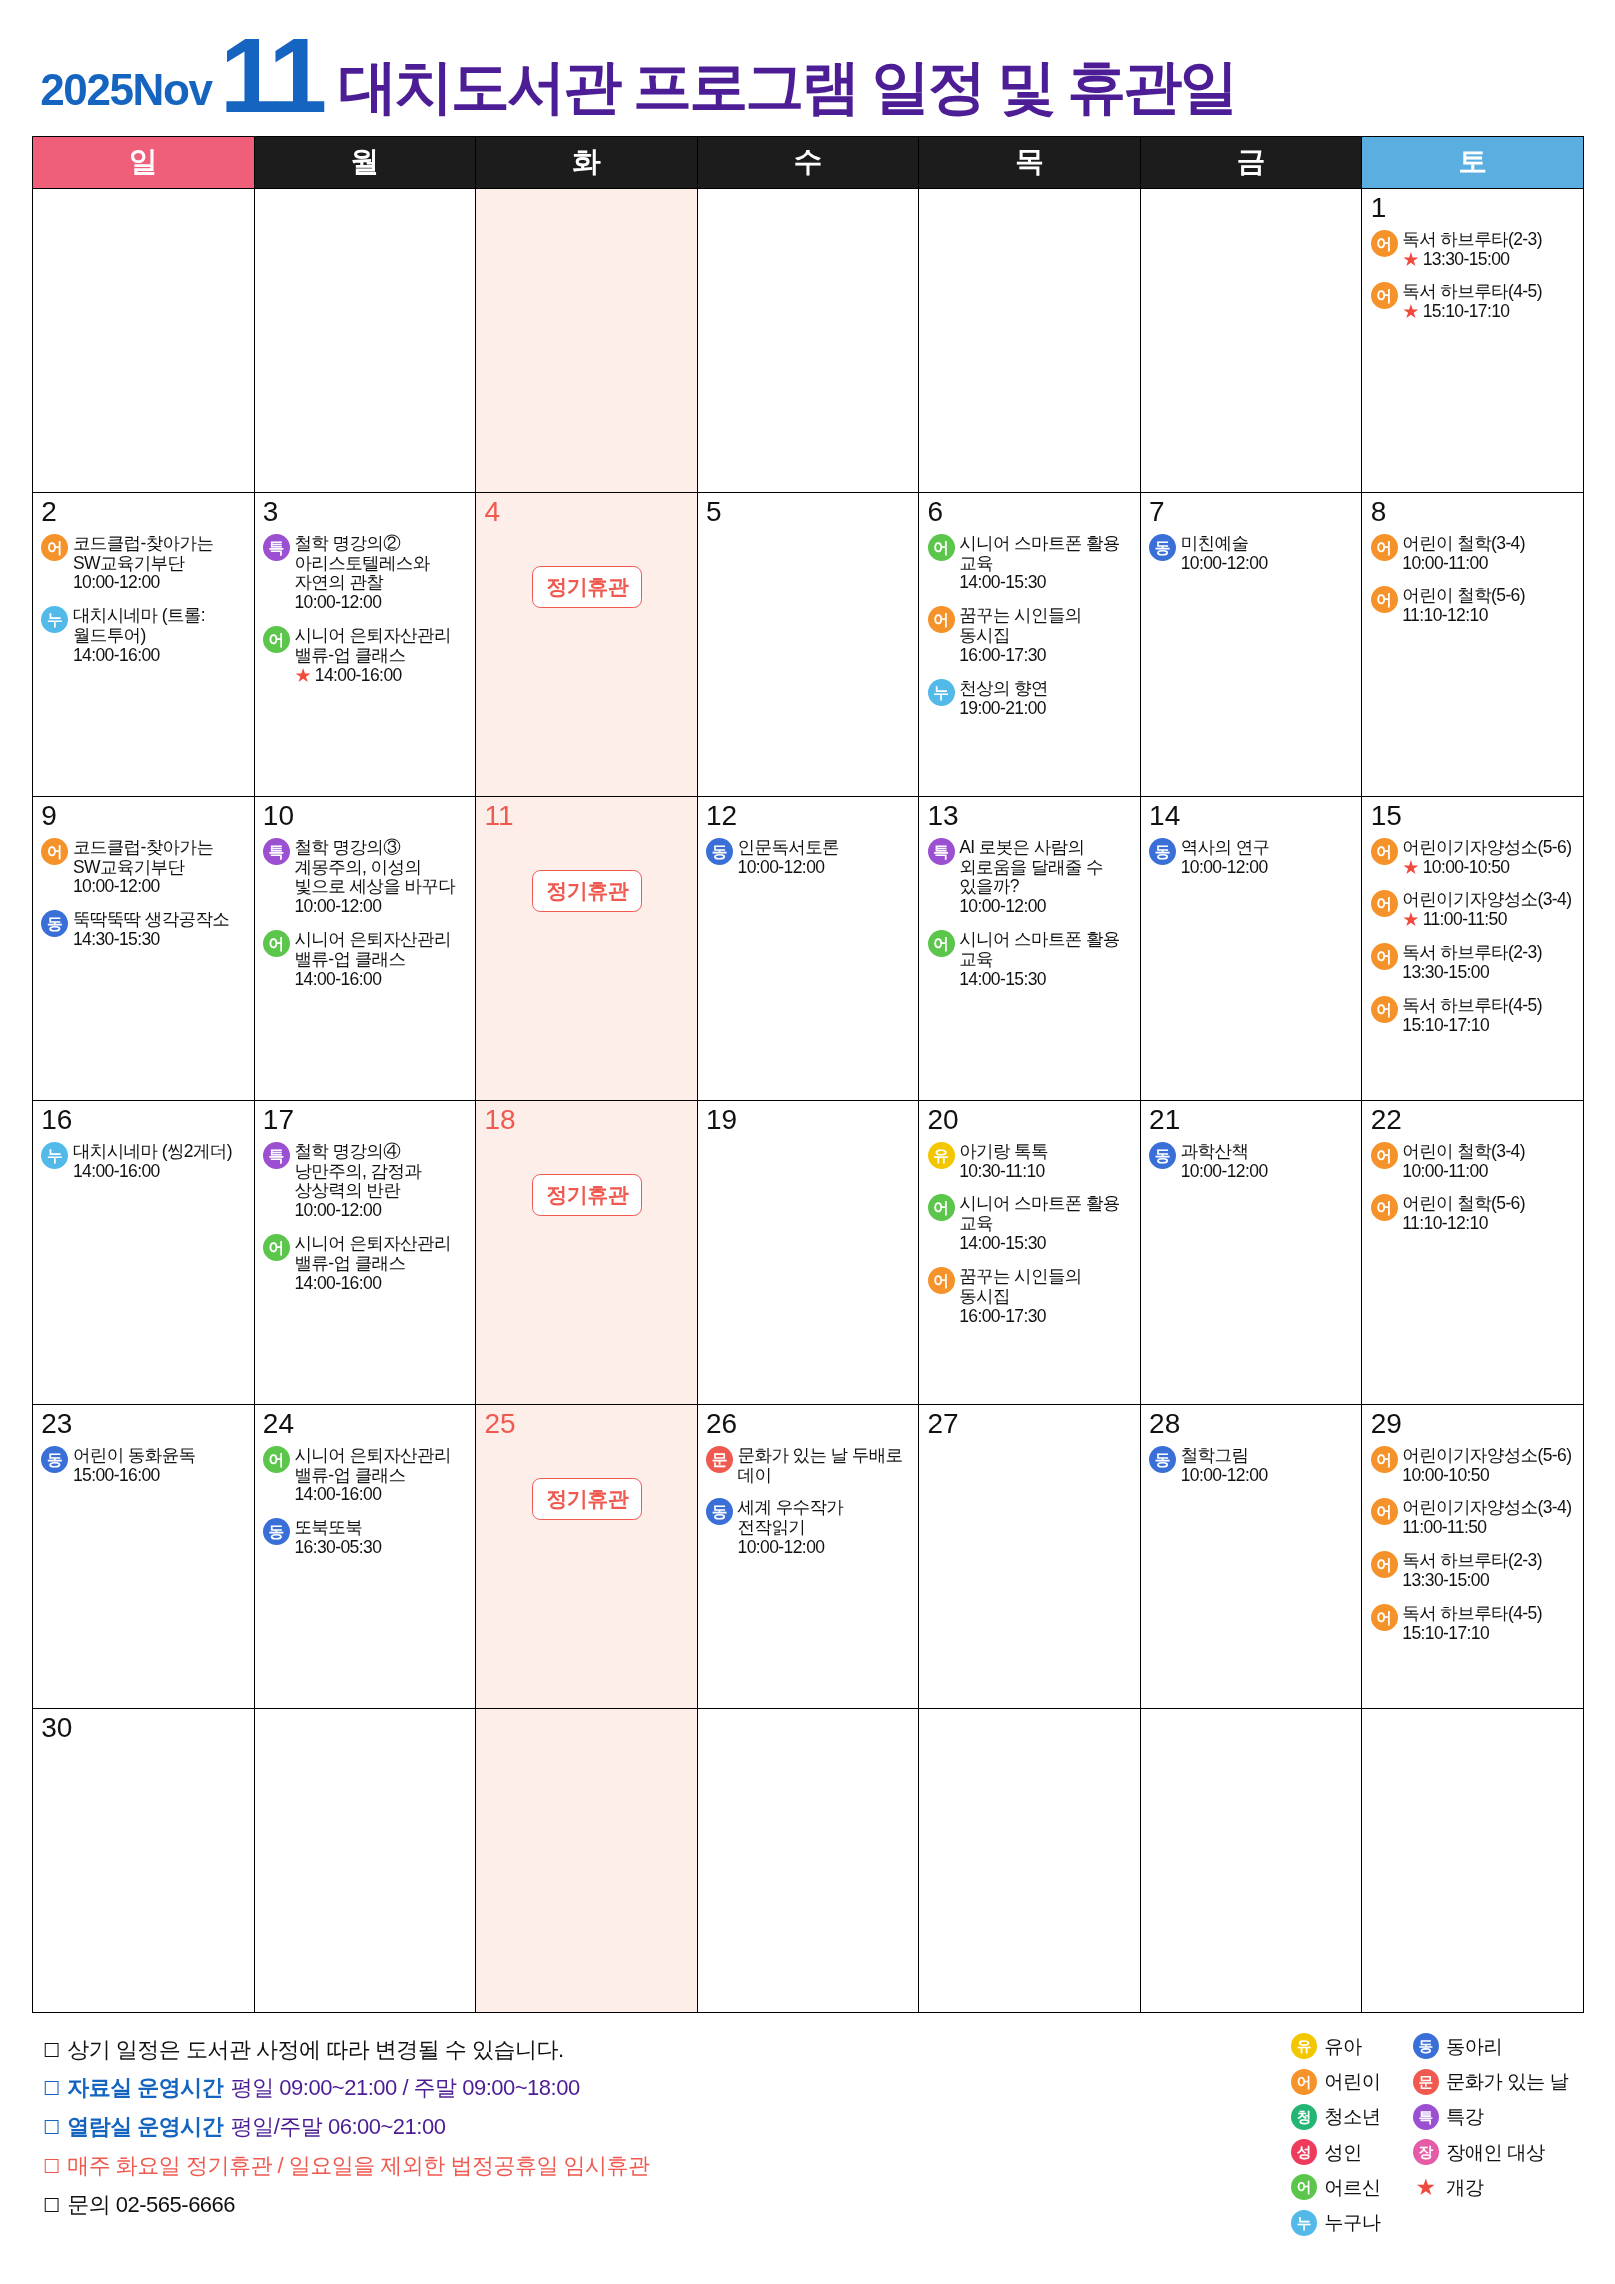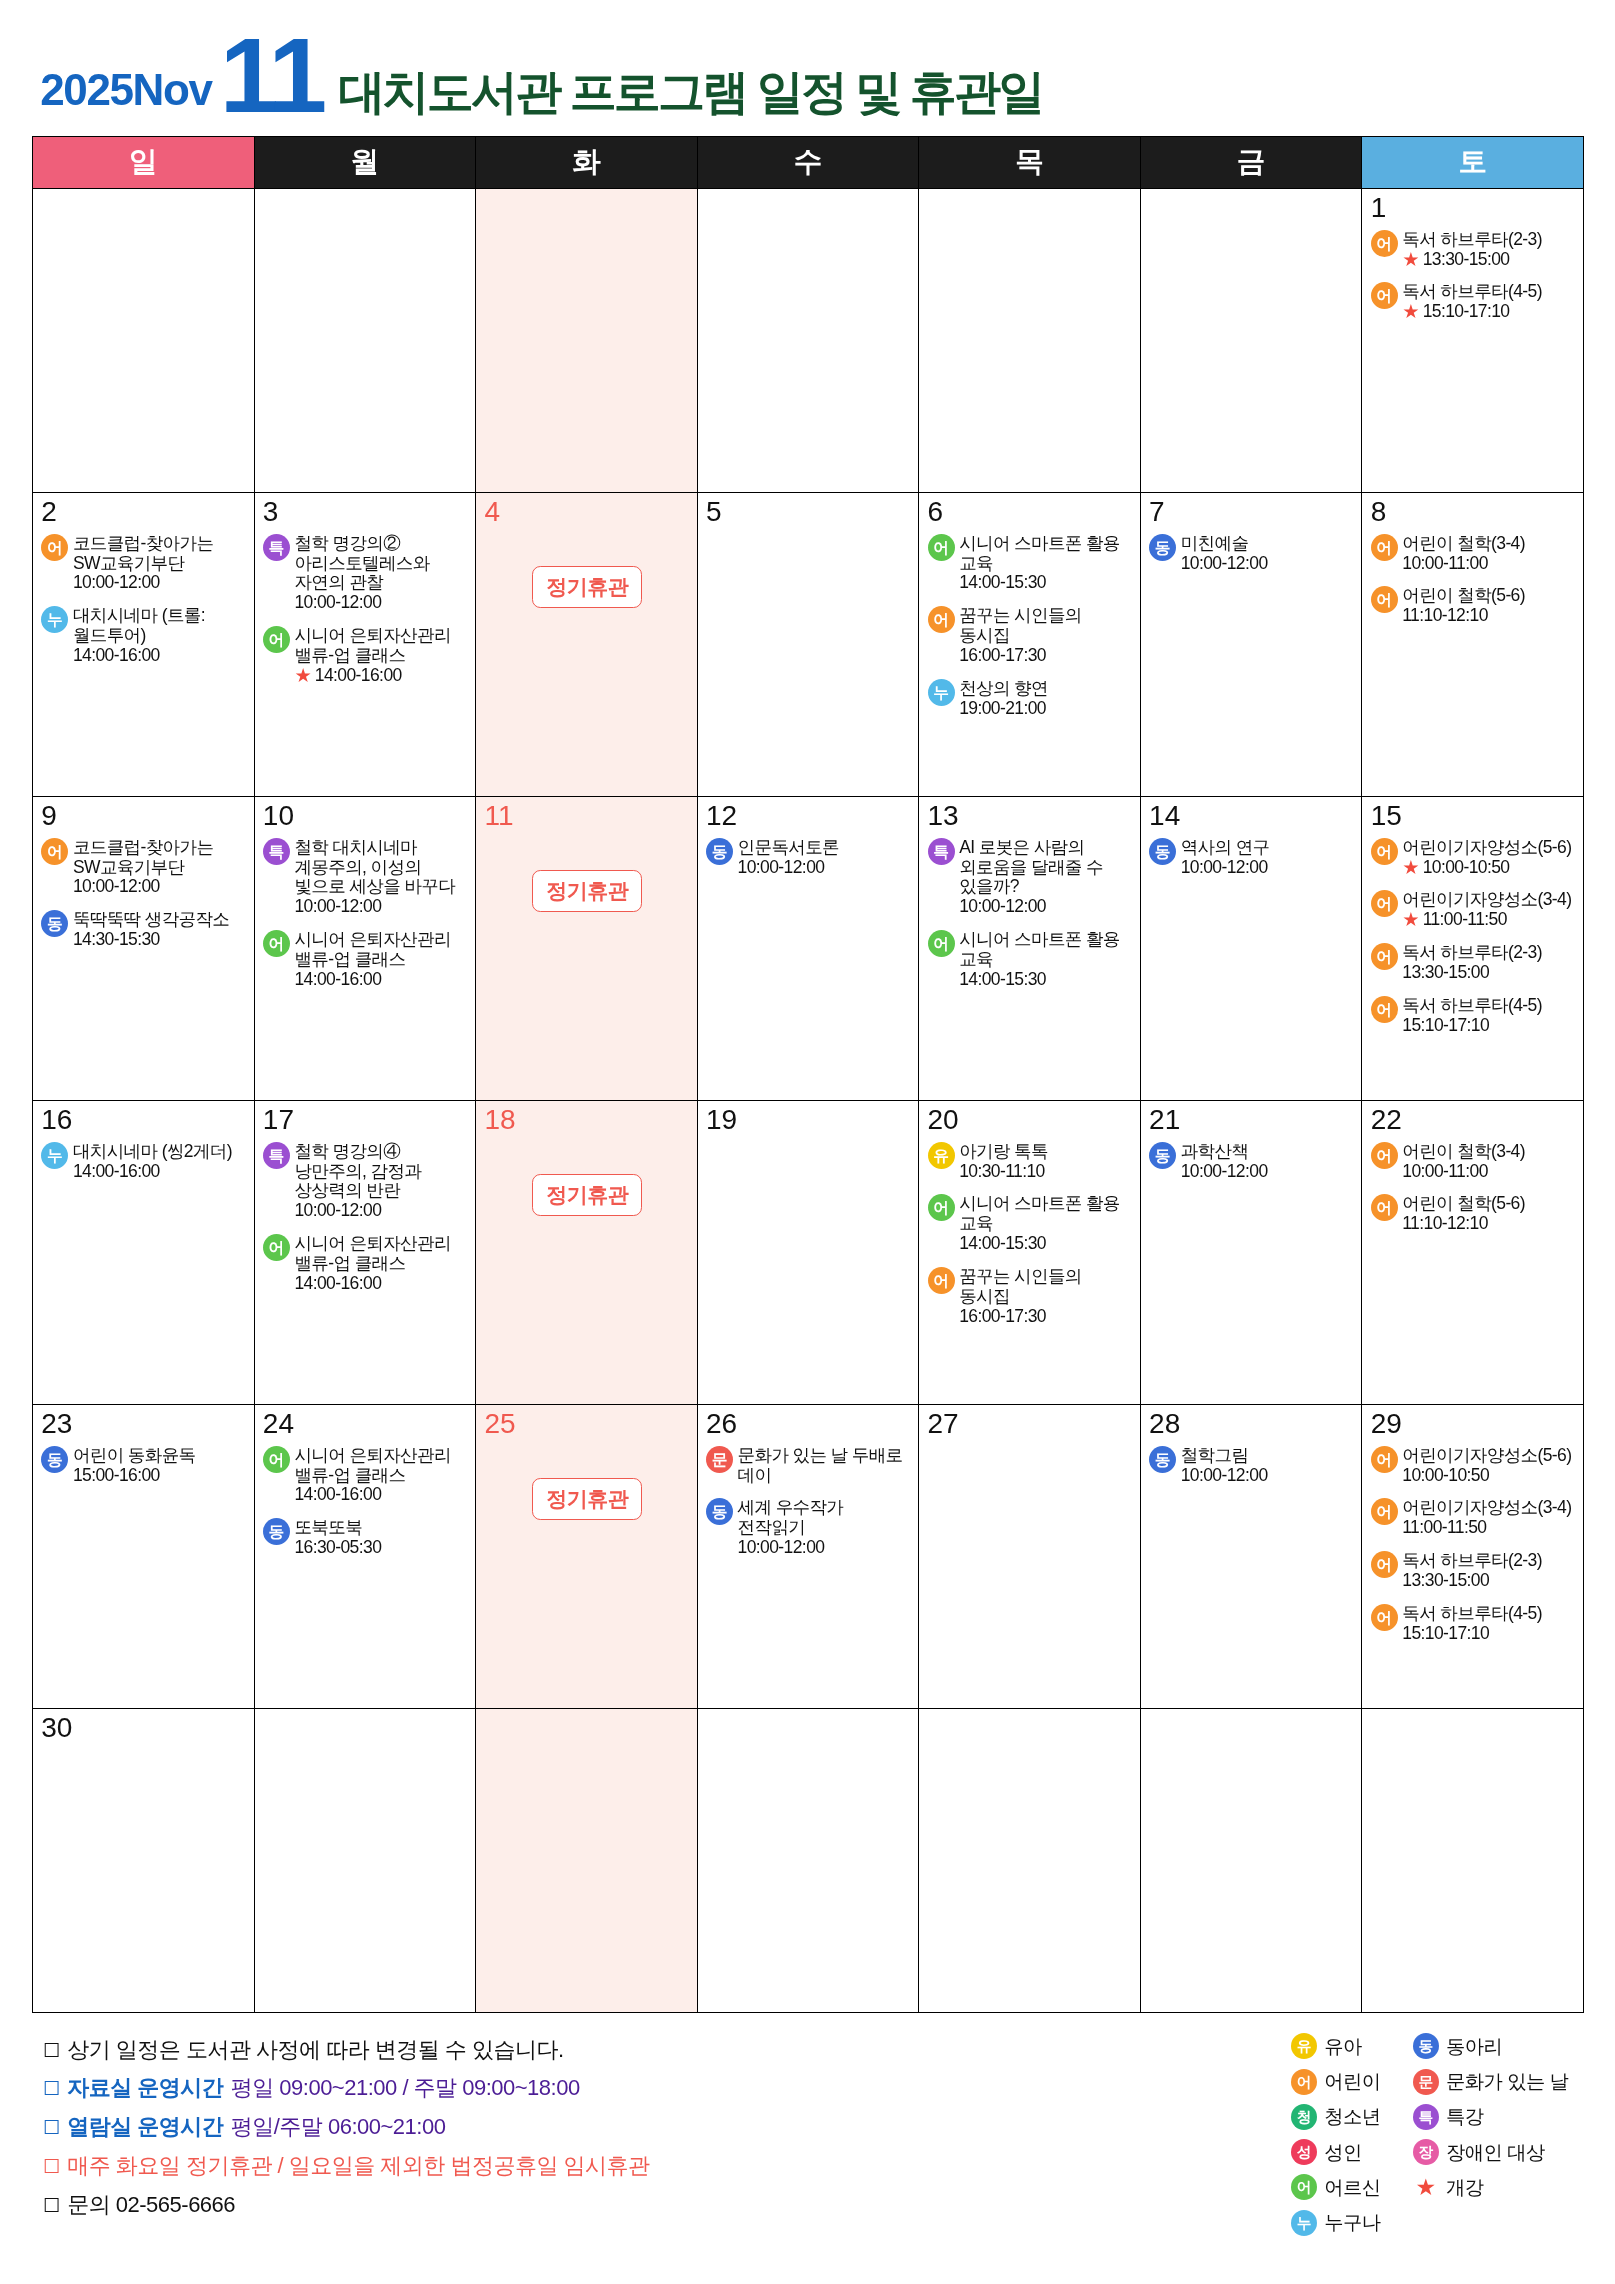--- a/index.html
+++ b/index.html
@@ -33,23 +33,23 @@
   }
   .hdr-month {
     color: #1565c0;
     font-weight: bold;
     font-size: 106px;
     line-height: 0.8;
     letter-spacing: -4.6px;
     padding-bottom: 0.9px;
   }
   .hdr-title {
-    color: #14532d;
+    color: #4c1d95;
     font-weight: bold;
-    font-size: 47px;
+    font-size: 59px;
     line-height: 0.9;
     letter-spacing: -2.8px;
     padding-bottom: 4.6px;
     padding-left: 7.4px;
   }
 
   
   table.cal {
     width: 100%;
     border-collapse: collapse;
@@ -352,21 +352,21 @@
               <span class="badge b-dong">동</span>
               <div class="ev-txt"><span>뚝딱뚝딱 생각공작소</span><span class="ev-time">14:30-15:30</span></div>
             </div>
           </div>
         </td>
         <td>
           <div class="cell-inner">
             <div class="daynum">10</div>
             <div class="ev">
               <span class="badge b-teuk">특</span>
-              <div class="ev-txt"><span>철학 대치시네마 계몽주의, 이성의 빛으로 세상을 바꾸다</span><span class="ev-time">10:00-12:00</span></div>
+              <div class="ev-txt"><span>철학 명강의③ 계몽주의, 이성의 빛으로 세상을 바꾸다</span><span class="ev-time">10:00-12:00</span></div>
             </div>
             <div class="ev">
               <span class="badge b-eore">어</span>
               <div class="ev-txt"><span>시니어 은퇴자산관리 밸류-업 클래스</span><span class="ev-time">14:00-16:00</span></div>
             </div>
           </div>
         </td>
         <td class=" closed-col">
           <div class="cell-inner">
             <div class="daynum red">11</div>

